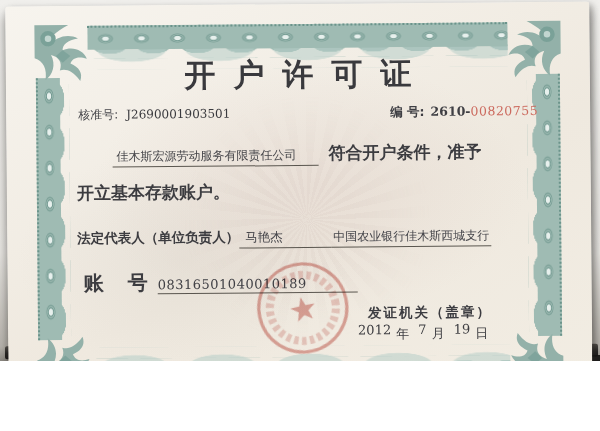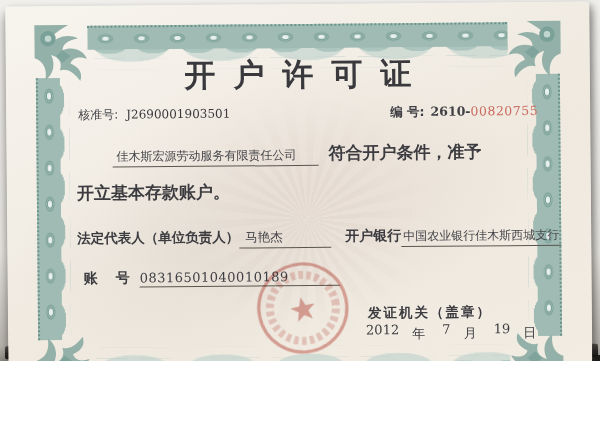--- a/index.html
+++ b/index.html
@@ -74,26 +74,26 @@
   .ufield{border-bottom:1.2px solid #5a564f;display:inline-block;}
   .company{width:202px;font-size:12px;color:#46464a;padding:0 0 1px 4px;}
   .line1 .suffix{margin-left:10px;}
   .line2{position:absolute;top:176px;left:70px;}
   .fields{position:absolute;top:224px;left:70px;display:flex;align-items:baseline;white-space:nowrap;}
   .lbl{font-weight:bold;font-size:13.5px;color:#3c3c40;}
   .rep{width:86px;font-size:12.5px;color:#45454a;padding:0 0 1px 6px;}
   .banklbl{margin-left:14px;font-size:14px;}
   .bankv{width:158px;font-size:12px;color:#45454a;padding:0 0 1px 2px;}
   .acct{position:absolute;top:264px;left:76px;display:flex;align-items:baseline;}
-  .acctlbl{font-weight:bold;font-size:14px;letter-spacing:2px;color:#3c3c40;}
+  .acctlbl{font-weight:bold;font-size:20px;letter-spacing:2px;color:#3c3c40;}
   .acctv{width:200px;margin-left:8px;font-family:"DejaVu Serif","Liberation Serif",serif;
     font-size:13px;letter-spacing:.5px;color:#3f3f44;padding-bottom:1px;}
   .issuer{position:absolute;top:301px;left:360px;font-weight:bold;font-size:13.5px;letter-spacing:2px;color:#3c3c40;}
   .date{position:absolute;top:322px;left:346px;font-size:13px;color:#3c3c40;white-space:nowrap;}
-  .date .num{position:relative;top:-4px;margin:0 12px;font-family:"DejaVu Serif","Liberation Serif",serif;}
+  .date .num{position:relative;top:-4px;margin:0 4px;font-family:"DejaVu Serif","Liberation Serif",serif;}
   .date .unit{margin:0 1px;}
 
   
   .seal{position:absolute;left:245px;top:254px;width:100px;height:100px;
     transform:rotate(-12deg);opacity:.85;mix-blend-mode:multiply;filter:blur(.4px);}
 
   
   .pen-mark{position:absolute;left:5px;top:381px;width:26px;height:2px;background:#4d4841;
     transform:rotate(42deg);opacity:.75;border-radius:1px;}
   .staple{position:absolute;left:27px;top:398px;width:18px;height:3px;background:#8f8a80;
@@ -159,21 +159,20 @@
 
     <div class="line1">
       <span class="ufield company">佳木斯宏源劳动服务有限责任公司</span>
       <span class="bold17 suffix">符合开户条件，准予</span>
     </div>
     <div class="line2 bold17">开立基本存款账户。</div>
 
     <div class="fields">
       <span class="lbl">法定代表人（单位负责人）</span>
       <span class="ufield rep">马艳杰</span>
-      <span class="lbl banklbl">开户银行</span>
       <span class="ufield bankv">中国农业银行佳木斯西城支行</span>
     </div>
 
     <div class="acct">
       <span class="acctlbl">账　号</span>
       <span class="ufield acctv">08316501040010189</span>
     </div>
 
     <div class="issuer">发证机关（盖章）</div>
 

